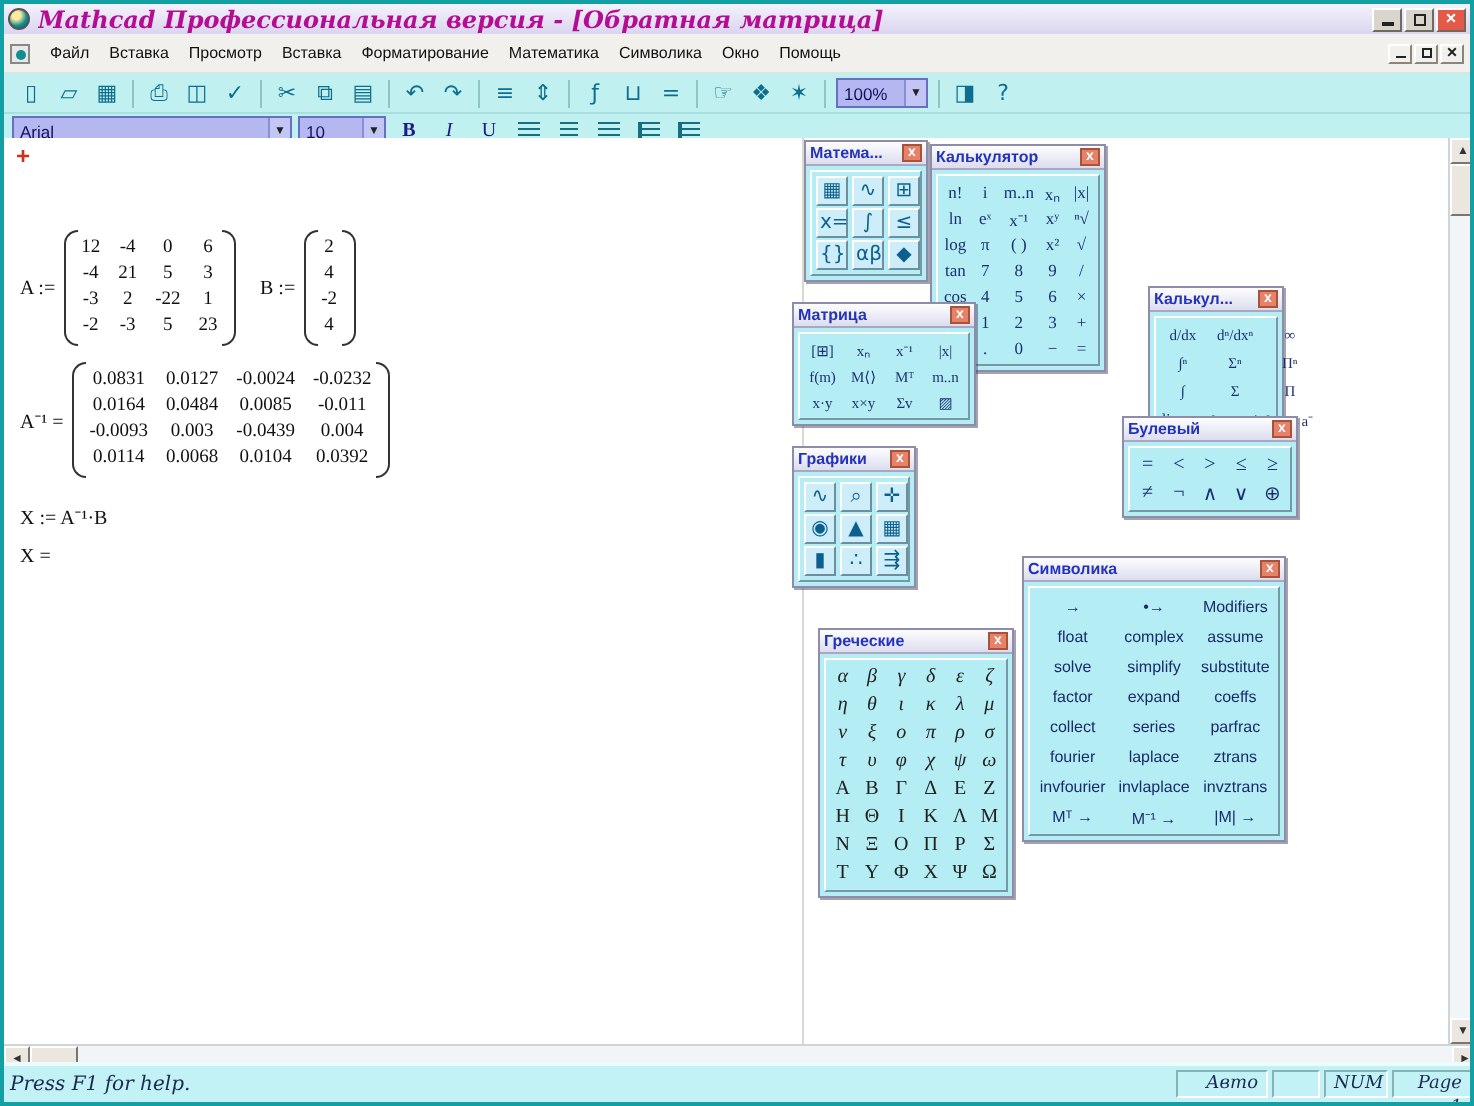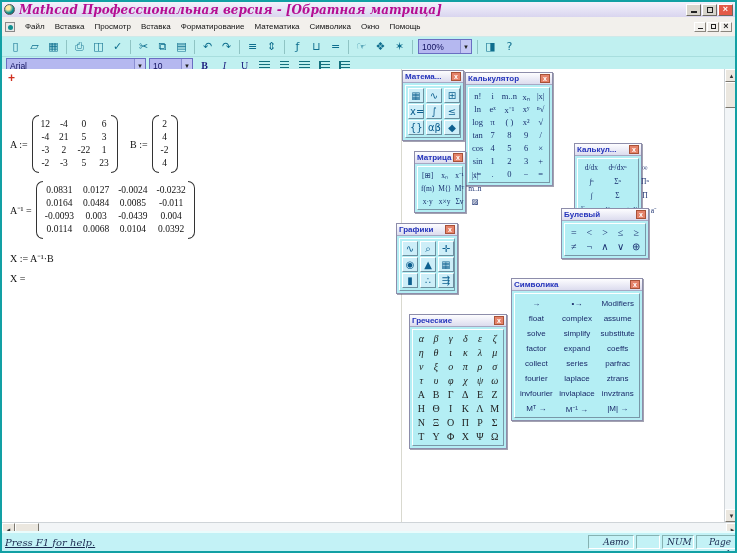--- a/index.html
+++ b/index.html
@@ -45,21 +45,21 @@
   .tbtn { width:19px; height:17px; background:transparent; border:none; display:flex;
           align-items:center; justify-content:center; cursor:default; }
   .tbtn .ticon { font:11px "DejaVu Sans",sans-serif; color:#0e6e8e; line-height:11px; }
   .tsep { width:1px; height:14px; background:#8fc4c4; margin:0 3px; }
   .combo { height:15px; background:#b5b8f0; border:1px solid #6a6ec2; display:flex;
            align-items:center; cursor:default; }
   .combo .ctext { flex:1; font:8.5px "Liberation Sans",sans-serif; color:#10105e;
                   padding:0 3px; white-space:nowrap; overflow:hidden; }
   .combo .carrow { width:11px; height:100%; background:#c3c6f4; border-left:1px solid #8a8ed2;
                    font-size:6px; color:#222; display:flex; align-items:center; justify-content:center; }
-  .combo.zoom { width:54px; margin:0 2px; }
+  .combo.zoom { width:46px; margin:0 2px; }
 
   .formatbar { height:18px; background:#c0f0f0; display:flex; align-items:center;
                padding:0 4px; gap:3px; border-bottom:1px solid #9fd2d2; }
   .combo.w-style { width:147px; } .combo.w-font { width:140px; } .combo.w-size { width:44px; }
   .fbtn { width:17px; height:15px; border:none; background:transparent; display:flex;
           align-items:center; justify-content:center; cursor:default; }
   .fbtn .fletter { font-family:"Liberation Serif",serif; font-size:10px; color:#1c1c7e; }
   .fletter.b { font-weight:bold; } .fletter.i { font-style:italic; } .fletter.u { text-decoration:underline; }
   .lines { width:11px; height:9px;
            background:repeating-linear-gradient(#14707e 0 1px, transparent 1px 3px); }
@@ -122,21 +122,21 @@
   .hscroll { position:absolute; left:0; top:520px; width:737px; height:13px; background:#f2f5f7;
              border-top:1px solid #cfd4d8; }
   .hscroll .sbtn { position:absolute; top:0; }
   .hscroll .sbtn.right { right:0; }
   .hthumb { position:absolute; left:13px; top:0; width:24px; height:12px; background:#ebe7df;
             border:1px solid; border-color:#fff #7a766e #7a766e #fff; }
 
   
   .statusbar { position:absolute; left:0; bottom:0; width:737px; height:20px; background:#c3f2f6;
                border-top:2px solid #eafcfc; display:flex; align-items:center; padding:0 3px; }
-  .smsg { flex:1; font:italic 10px "DejaVu Serif",serif; color:#1a2a50;text-decoration:underline; }
+  .smsg { flex:1; font:italic 10px "DejaVu Serif",serif; color:#1a2a50; }
   .scell { font:italic 9px "DejaVu Serif",serif; color:#1a2a50; border:1px solid;
            border-color:#86b2b2 #fff #fff #86b2b2; height:14px; line-height:12px;
            padding:0 4px; text-align:right; margin-left:2px; }
   .scell.mode { width:46px; } .scell.blank { width:24px; } .scell.num { width:32px; }
   .scell.page { width:40px; }
 </style>
 </head>
 <body>
 
 <div class="app">
@@ -440,21 +440,21 @@
           <button class="pbtn">Σⁿ</button>
           <button class="pbtn">Πⁿ</button>
           <button class="pbtn">∫</button>
           <button class="pbtn">Σ</button>
           <button class="pbtn">Π</button>
           <button class="pbtn">lim→a</button>
           <button class="pbtn">lim→a⁺</button>
           <button class="pbtn">lim→a⁻</button>
         </div>
       </div>
-      <div class="palette pal-matrix" style="left: 412px; top: 82px; width: 52px;">
+      <div class="palette pal-matrix" style="left: 394px; top: 82px; width: 92px;">
         <div class="ptitlebar">
           <span class="ptitle">Матрица</span>
           <span class="pclose">x</span>
         </div>
         <div class="pbody" style="grid-template-columns: repeat(4, 1fr);">
           <button class="pbtn">[⊞]</button>
           <button class="pbtn">xₙ</button>
           <button class="pbtn">x⁻¹</button>
           <button class="pbtn">|x|</button>
           <button class="pbtn">f(m)</button>

